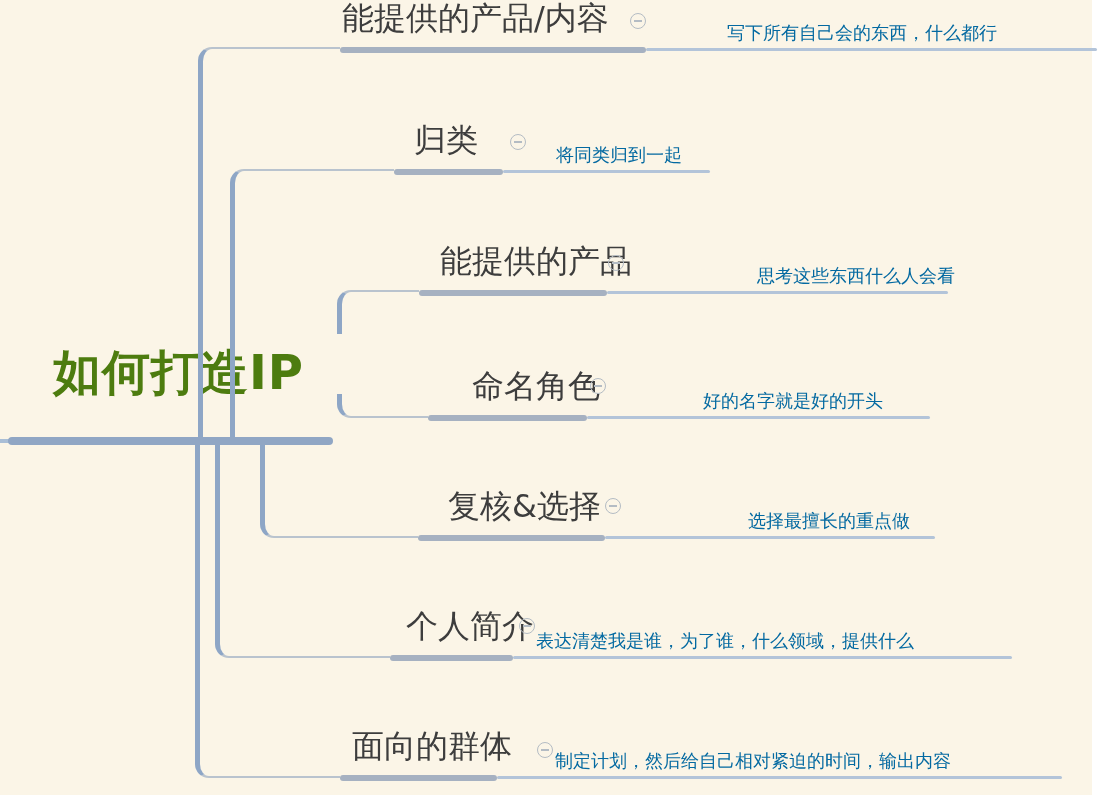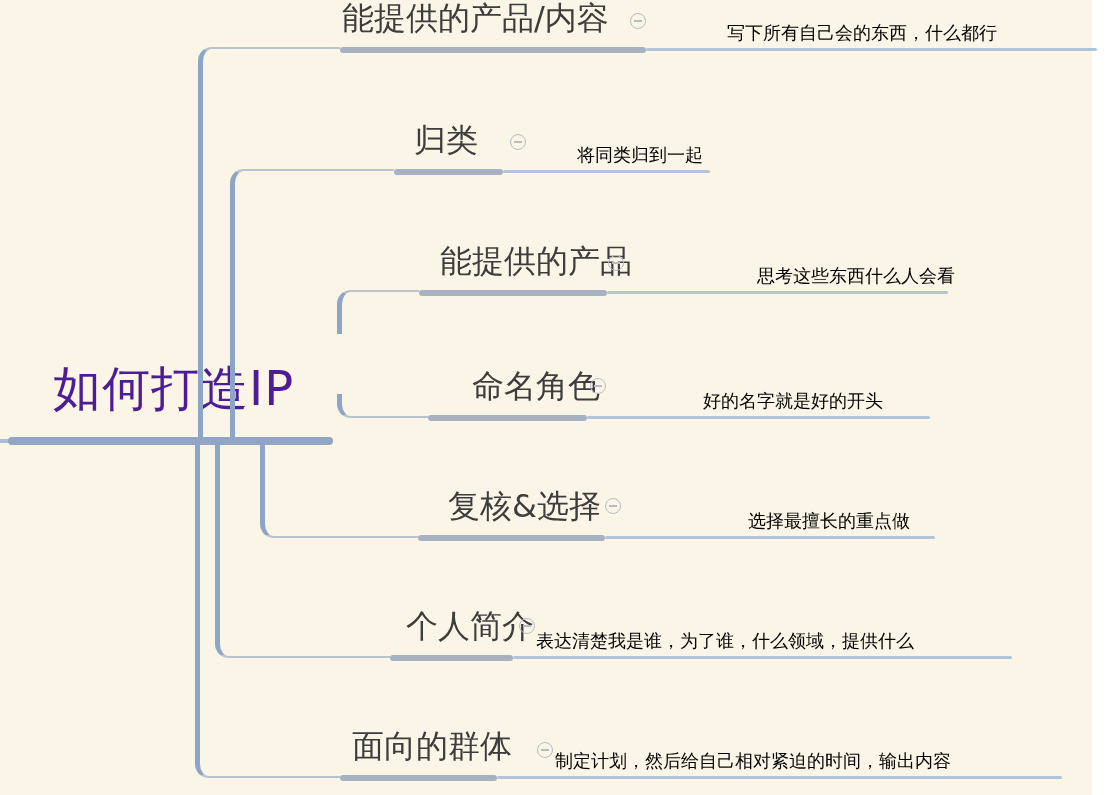--- a/index.html
+++ b/index.html
@@ -10,24 +10,25 @@
     overflow:hidden;
     position:relative;
   }
   .canvas{
     position:absolute;left:0;top:0;
     width:1092px;height:795px;
     background:#fbf5e7;
   }
   
   .root-label{
-    position:absolute;left:53px;top:360px;
+    position:absolute;left:53px;top:344px;
     font-size:48px;line-height:56px;
-    color:#4c1d95;letter-spacing:1px;
+    color:#4d7c0f;letter-spacing:1px;
     white-space:nowrap;
+    font-weight:bold;
   }
   .spine{
     position:absolute;left:8px;top:437px;
     width:325px;height:8px;
     background:#90a6c4;border-radius:4px;
   }
   .spine-tail{
     position:absolute;left:0;top:439px;
     width:78px;height:4px;
     background:#a9bed6;
@@ -38,21 +39,21 @@
   .connector{position:absolute;box-sizing:border-box;}
   .up{border-left:5px solid #8ea6c6;border-top:2px solid #b9c3ce;border-top-left-radius:14px;}
   .down{border-left:5px solid #8ea6c6;border-bottom:2px solid #b9c3ce;border-bottom-left-radius:14px;}
   
   .blabel{
     position:absolute;font-size:32px;line-height:34px;
     color:#3d3d3d;white-space:nowrap;
   }
   .bnote{
     position:absolute;font-size:18px;line-height:24px;
-    color:#000000;white-space:nowrap;
+    color:#0369a1;white-space:nowrap;
   }
   
   .cicon{
     position:absolute;width:16px;height:16px;
     border:1px solid #b4bcc4;border-radius:50%;
     display:flex;align-items:center;justify-content:center;
     box-sizing:border-box;
   }
   .cicon .minus{display:block;width:8px;height:2px;background:#b4bcc4;}
   
@@ -90,21 +91,21 @@
 
   .i1{left:630px;top:13px;}
   .i2{left:510px;top:134px;}
   .i3{left:608px;top:255px;}
   .i4{left:590px;top:378px;}
   .i5{left:605px;top:498px;}
   .i6{left:519px;top:618px;}
   .i7{left:537px;top:742px;}
 
   .s1{left:727px;top:21px;}
-  .s2{left:577px;top:143px;}
+  .s2{left:556px;top:143px;}
   .s3{left:757px;top:264px;}
   .s4{left:703px;top:389px;}
   .s5{left:748px;top:509px;}
   .s6{left:536px;top:629px;}
   .s7{left:555px;top:749px;}
 </style>
 </head>
 <body>
 
 <div class="canvas">

